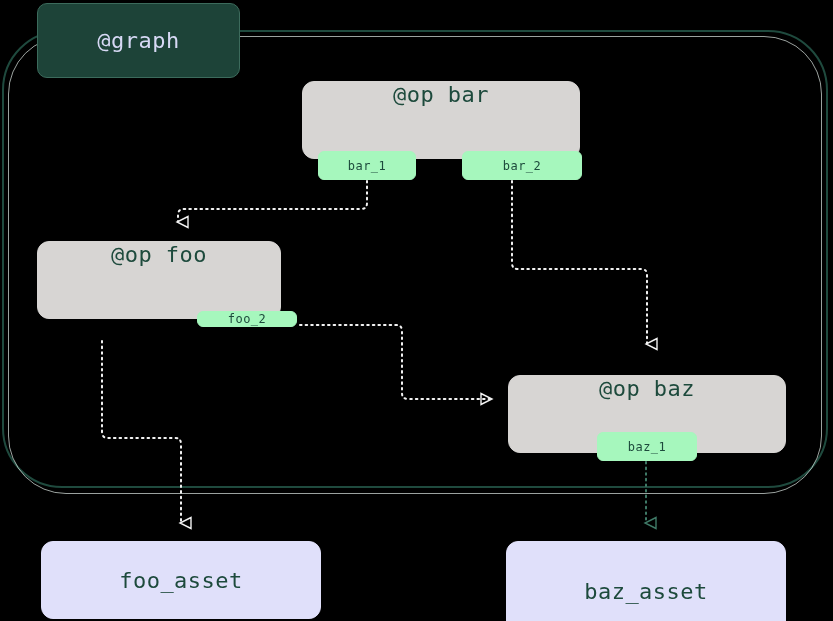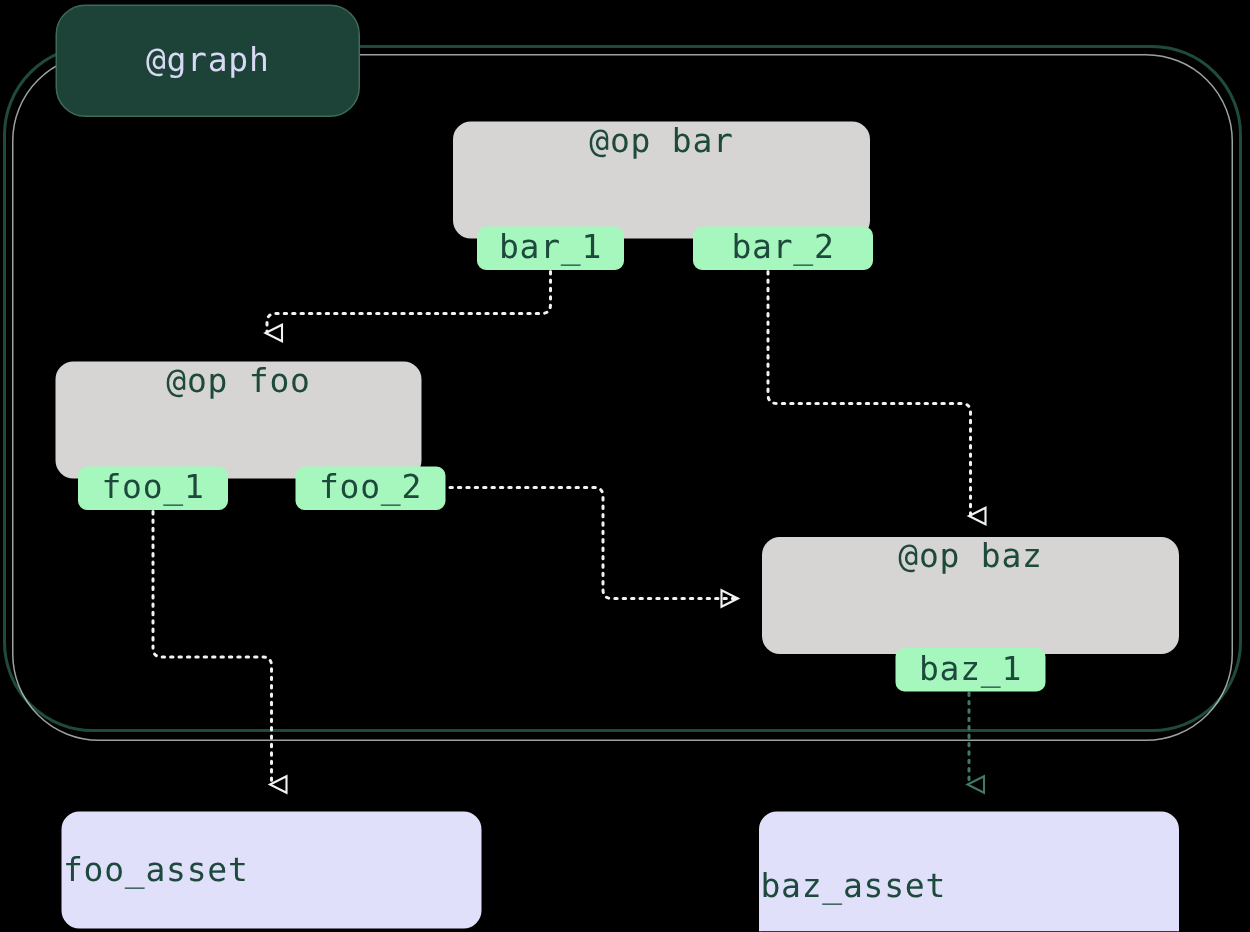--- a/index.html
+++ b/index.html
@@ -40,21 +40,21 @@
     background: transparent;
     opacity: 0.75;
   }
 
   
   .graph-label {
     position: absolute;
     box-sizing: border-box;
     background: #1d4338;
     border: 1px solid #3c6b5c;
-    border-radius: 20px;
+    border-radius: 10px;
     color: #d7d9f5;
     display: flex;
     align-items: center;
     justify-content: center;
     font-size: 22px;
     letter-spacing: 0.5px;
     z-index: 6;
   }
 
   
@@ -77,35 +77,36 @@
   .port {
     position: absolute;
     box-sizing: border-box;
     background: #a6f7bd;
     border: 1px solid #a6f7bd;
     border-radius: 6px;
     color: #1d4a3c;
     display: flex;
     align-items: center;
     justify-content: center;
-    font-size: 22px;
+    font-size: 12px;
     letter-spacing: 0.5px;
     z-index: 5;
   }
 
   
   .asset-node {
     position: absolute;
     box-sizing: border-box;
     background: #e0e0fa;
     border: 1px solid #e0e0fa;
     border-radius: 12px;
     color: #1d4a3c;
     display: flex;
     align-items: center;
+    justify-content: center;
     font-size: 22px;
     letter-spacing: 0.5px;
     z-index: 3;
   }
 </style>
 </head>
 <body>
 
 <div id="canvas">
 
@@ -146,28 +147,25 @@
   <div class="port" style="left:318px; top:151px; width:98px; height:29px;">
     <span>bar_1</span>
   </div>
   <div class="port" style="left:462px; top:151px; width:120px; height:29px;">
     <span>bar_2</span>
   </div>
 
   <div class="op-node" style="left:37px; top:241px; width:244px; height:78px;">
     <span>@op foo</span>
   </div>
-  <div class="port" style="left:52px; top:311px; width:100px; height:29px;">
-    <span>foo_1</span>
-  </div>
-  <div class="port" style="left:197px; top:311px; width:100px; height:29px;">
+  <div class="port" style="left:197px; top:311px; width:100px; height:16px;">
     <span>foo_2</span>
   </div>
 
-  <div class="op-node" style="left:508px; top:358px; width:278px; height:78px;">
+  <div class="op-node" style="left:508px; top:375px; width:278px; height:78px;">
     <span>@op baz</span>
   </div>
   <div class="port" style="left:597px; top:432px; width:100px; height:29px;justify-content:center;">
     <span>baz_1</span>
   </div>
 
   <div class="asset-node" style="left:41px; top:541px; width:280px; height:78px;">
     <span>foo_asset</span>
   </div>
   <div class="asset-node" style="left:506px; top:541px; width:280px; height:101px;">

